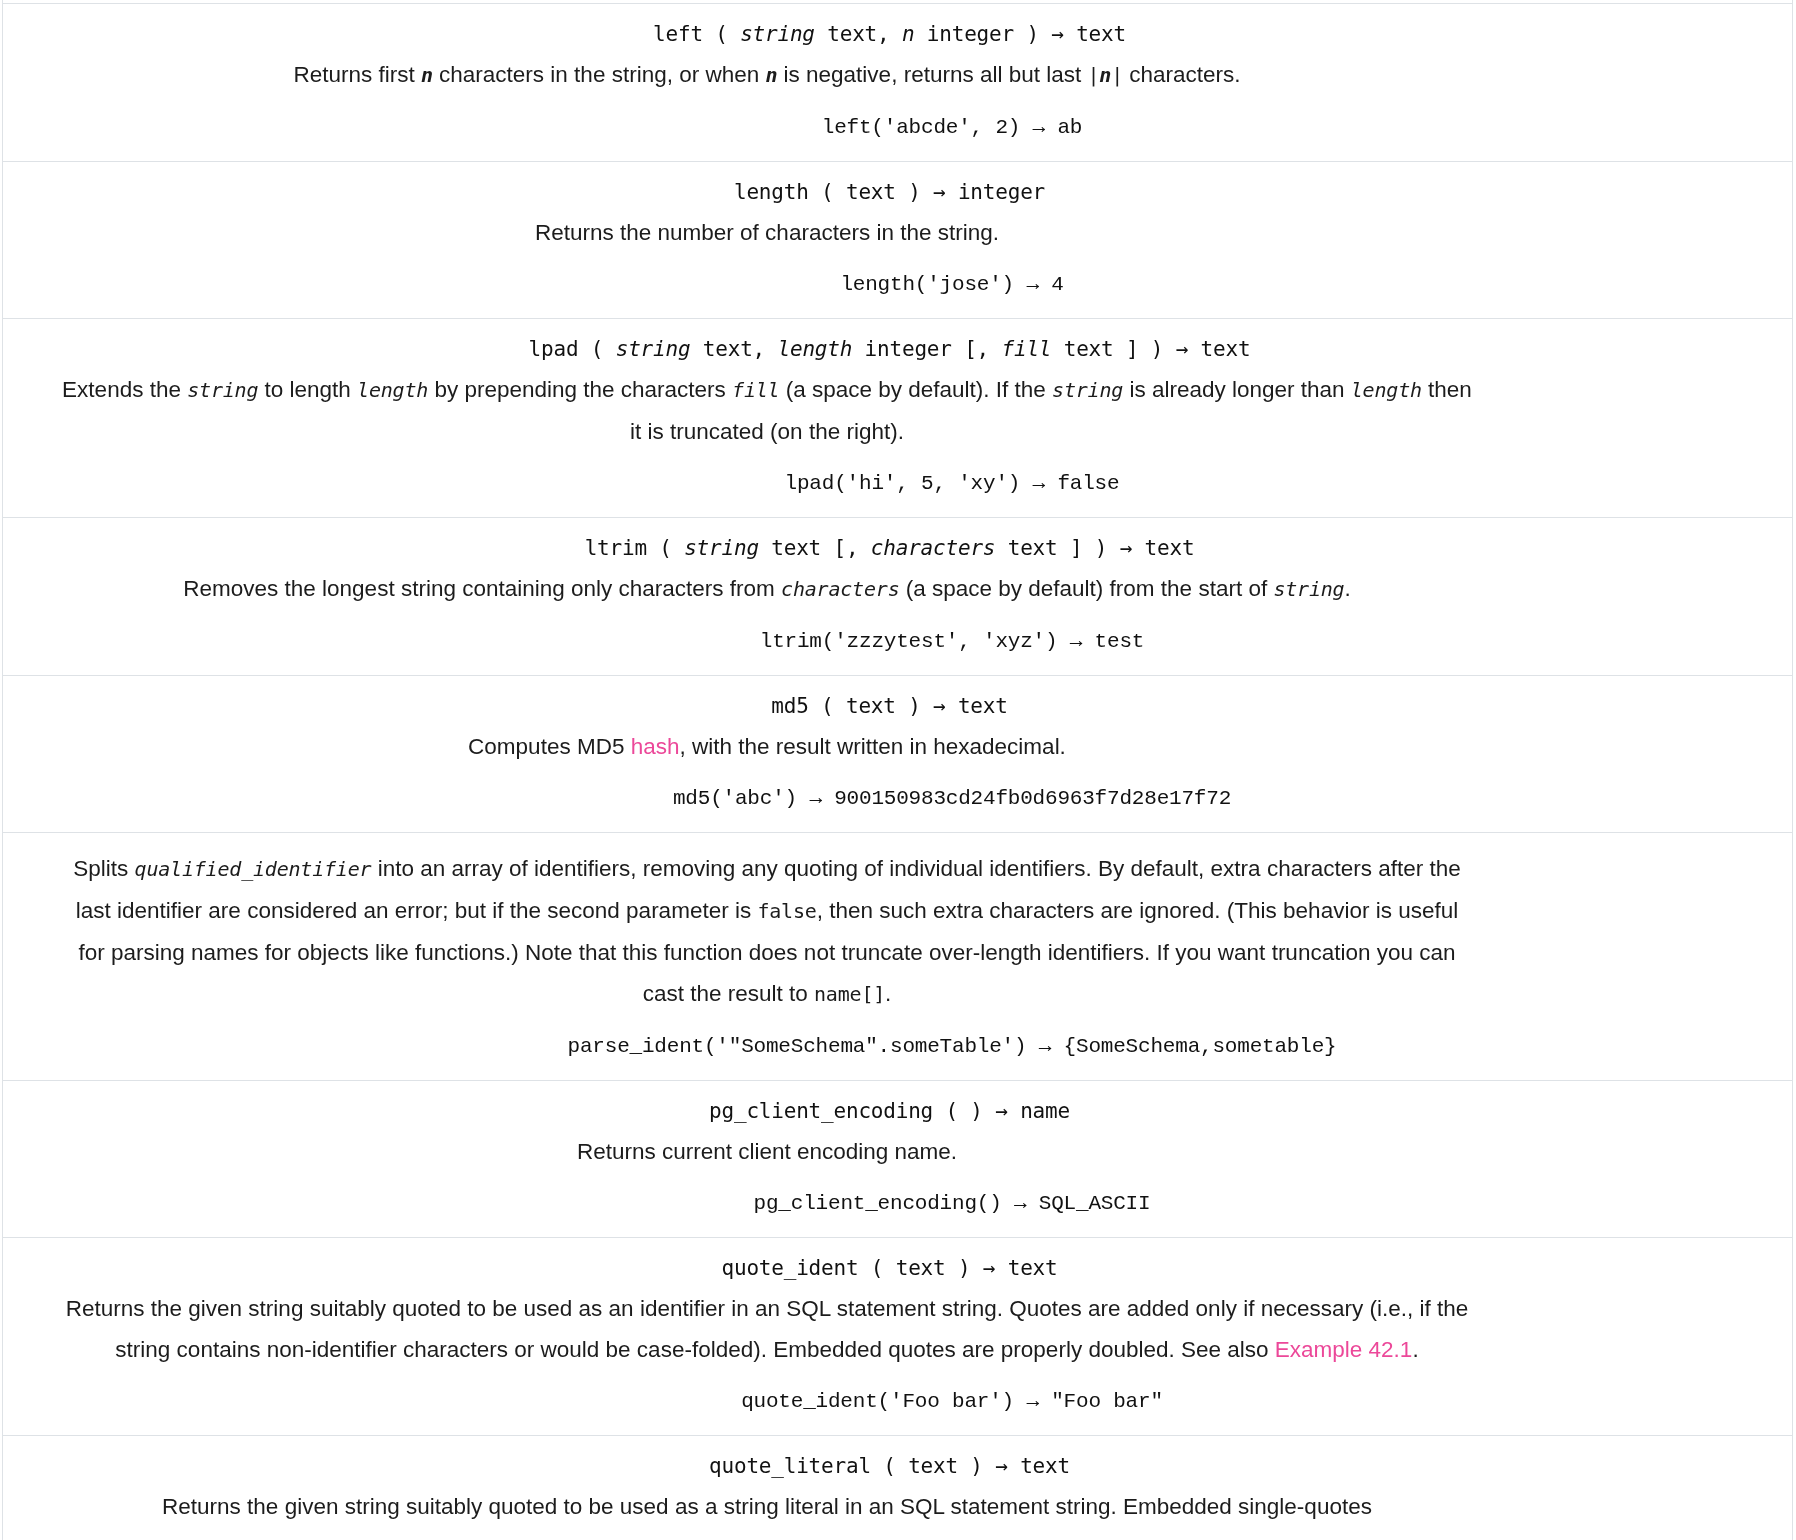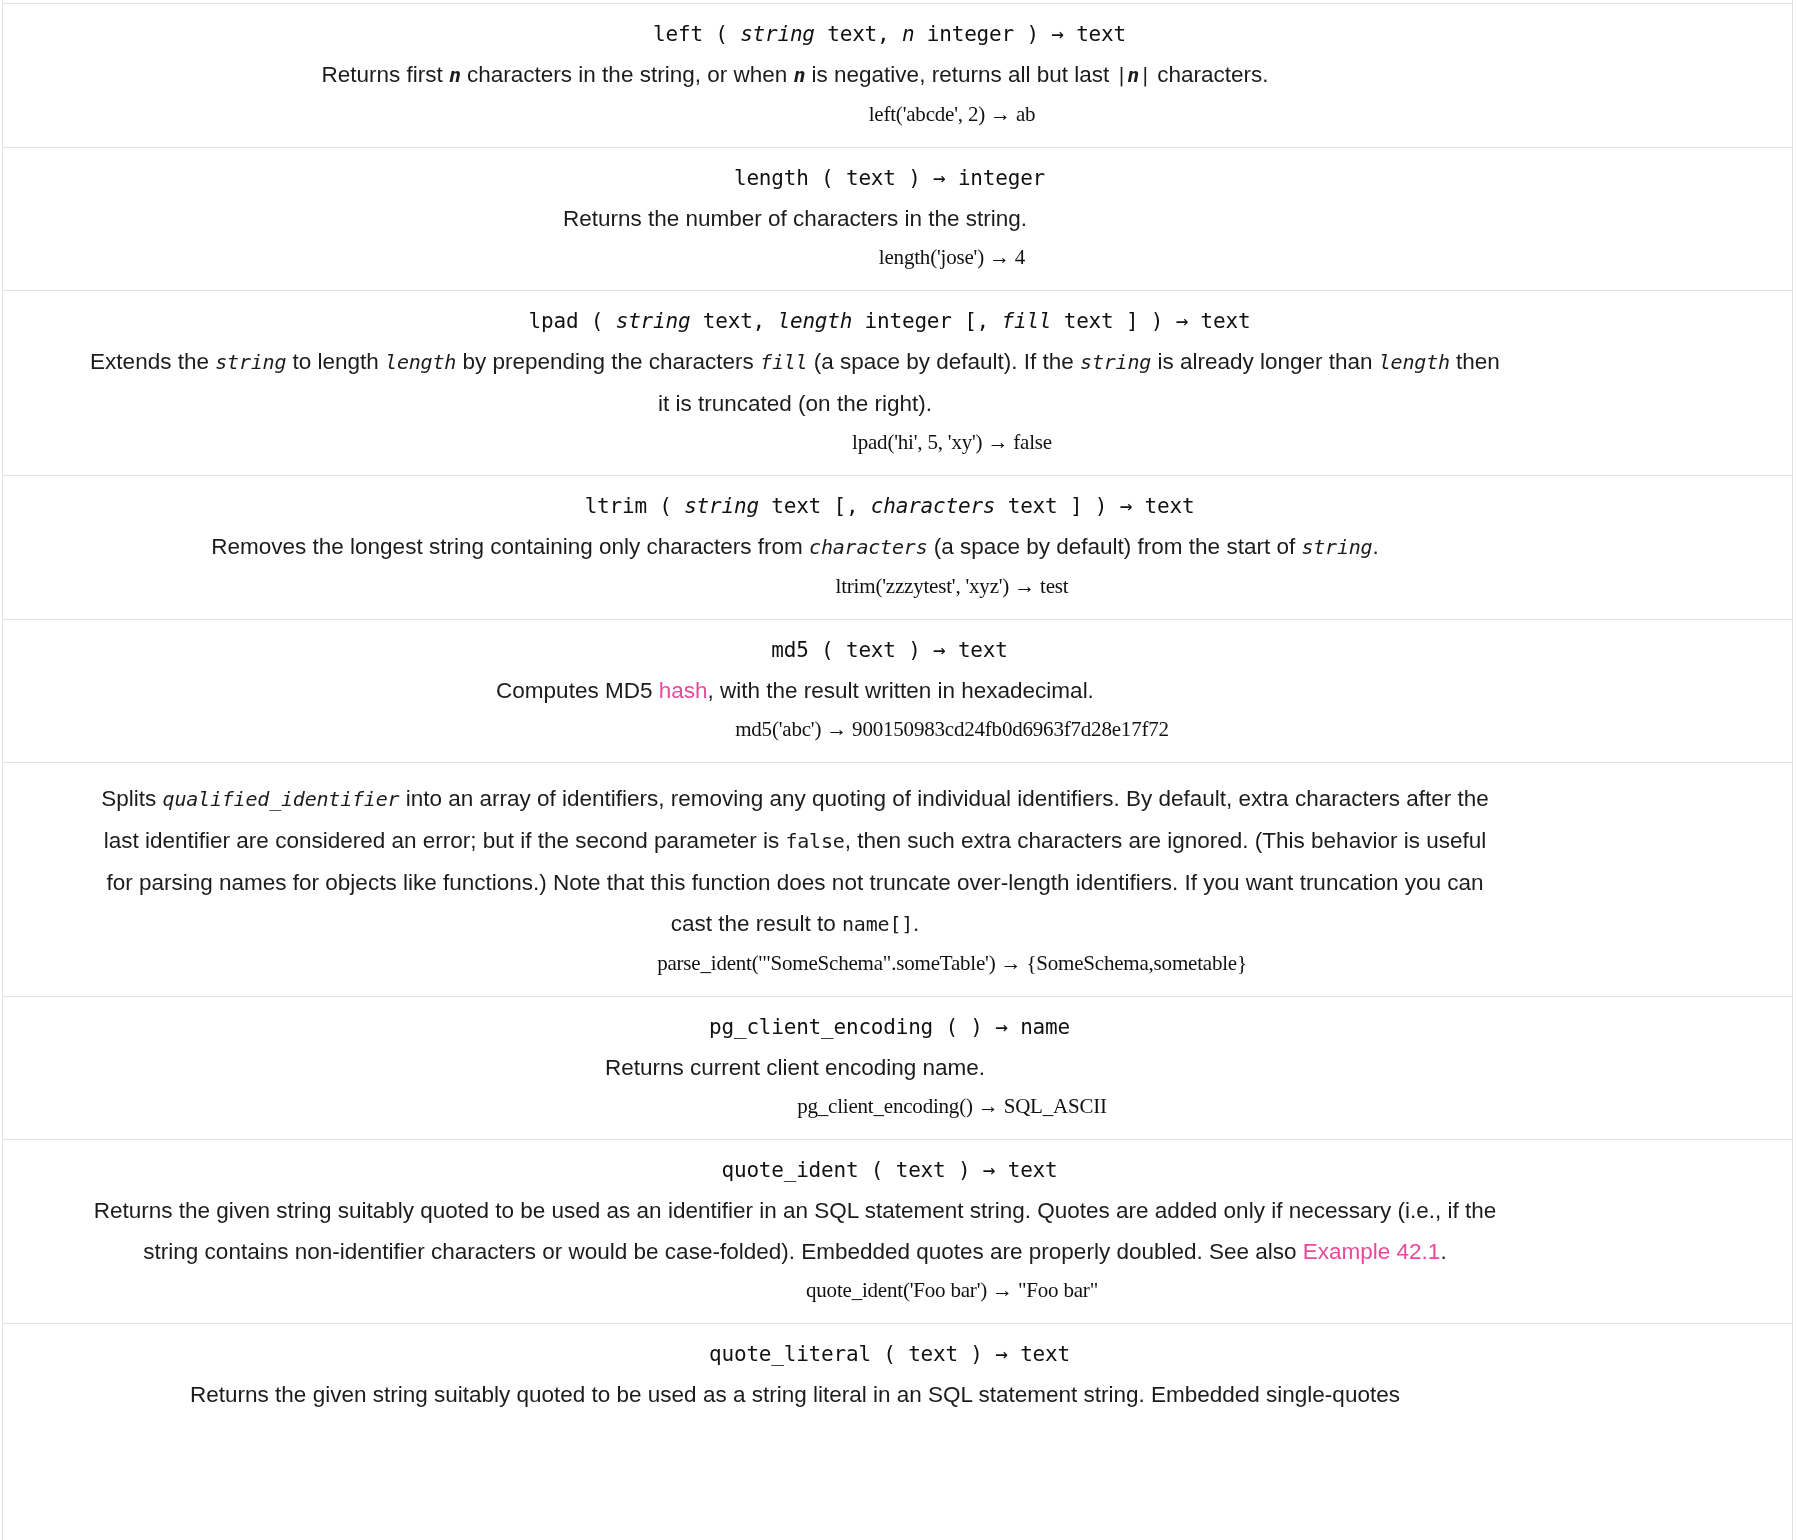--- a/index.html
+++ b/index.html
@@ -25,29 +25,29 @@
     text-align:center;
   }
   .sig {
     font-family:"DejaVu Sans Mono", monospace;
     font-size:21px; line-height:30px;
     color:#111111;
     margin-bottom:5px;
     letter-spacing:-0.2px;
   }
   .desc {
-    margin-left:78px;
+    margin-left:50px;
     font-size:22.5px; line-height:41px;
     max-width:1412px;
     color:#1c1c1c;
   }
   .example {
     margin-left:125px;
-    margin-top:3px;
-    font-family:Liberation Serif, serif;
+    margin-top:17px;
+    font-family:Liberation Mono, monospace;
     font-size:21px; line-height:30px;
     color:#111111;
     letter-spacing:-0.2px;
   }
   .code  { font-family:"DejaVu Sans Mono", monospace; }
   .desc .code, .desc .param, .desc .param-b { font-size:20px; letter-spacing:-0.2px; }
   .param   { font-family:"DejaVu Sans Mono", monospace; font-style:italic; }
   .param-b { font-family:"DejaVu Sans Mono", monospace; font-style:italic; font-weight:bold; }
   .txt { }
   .doclink {

